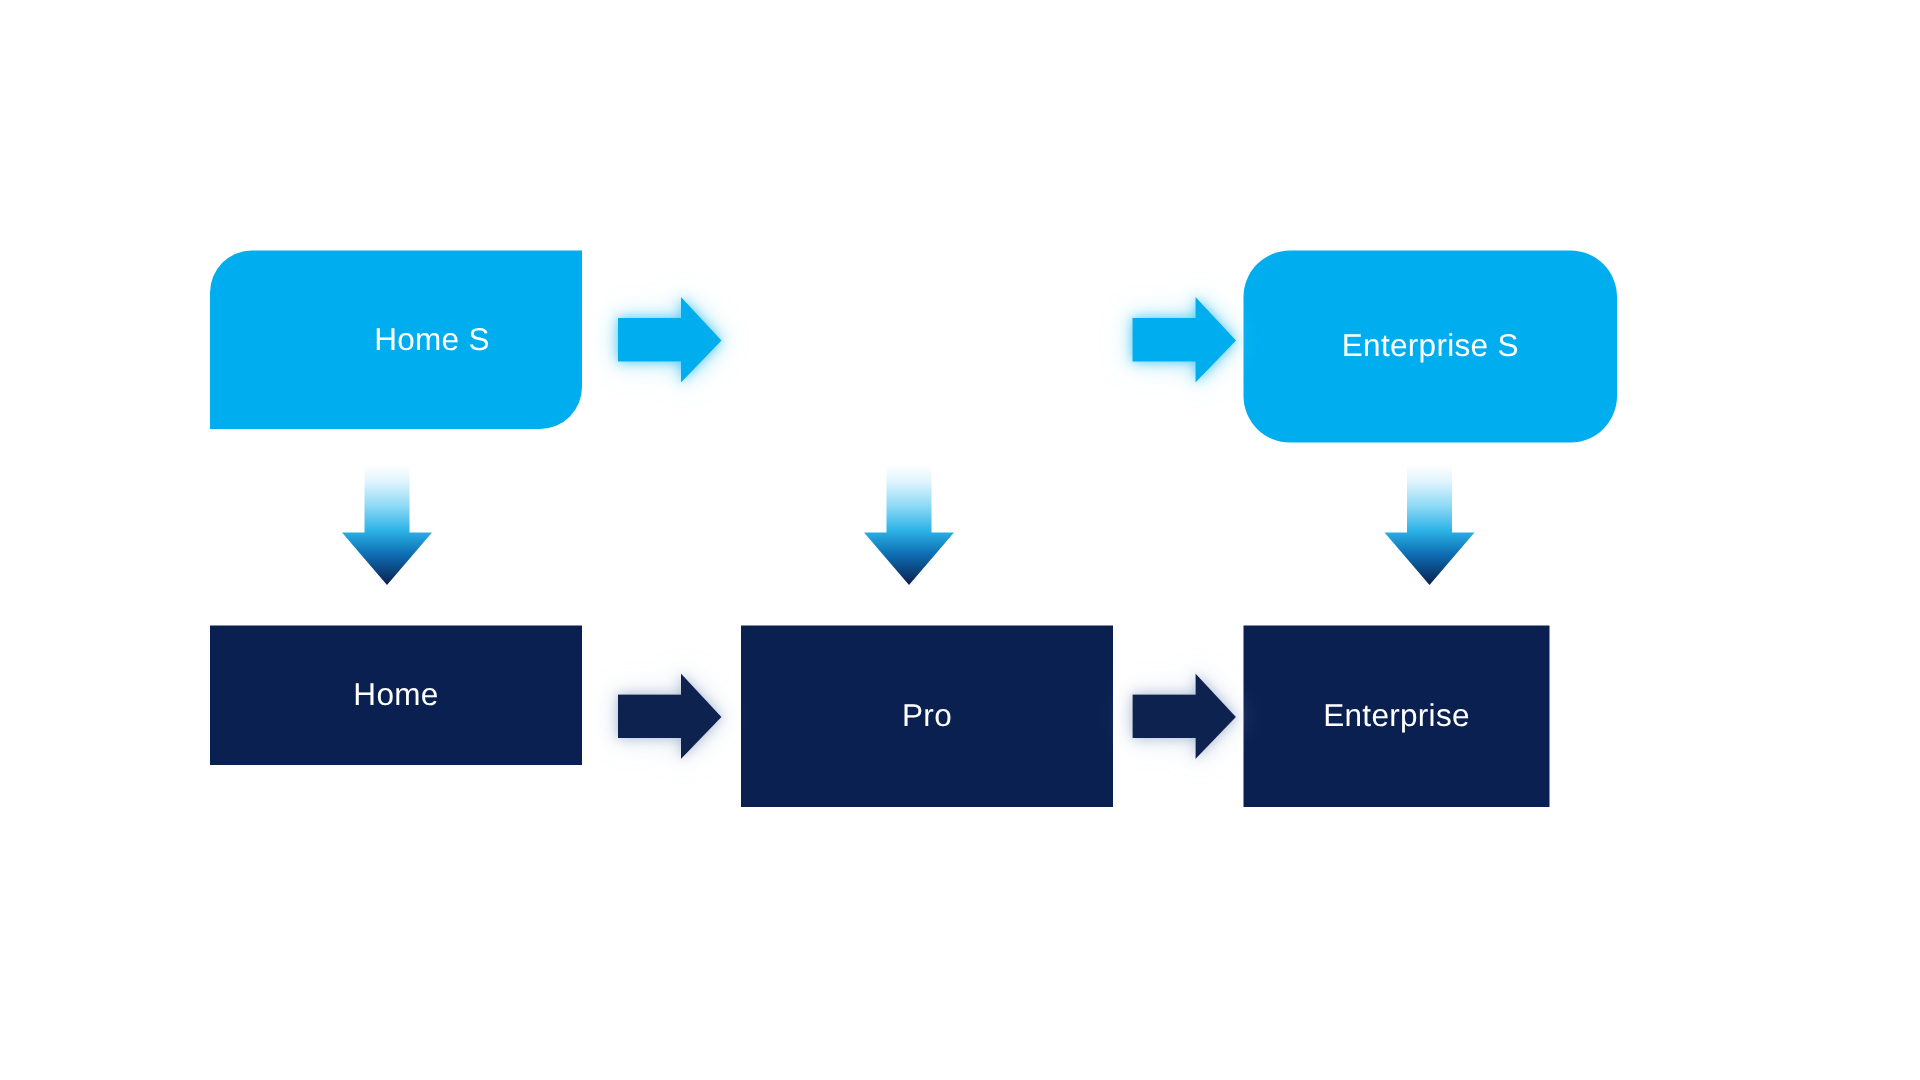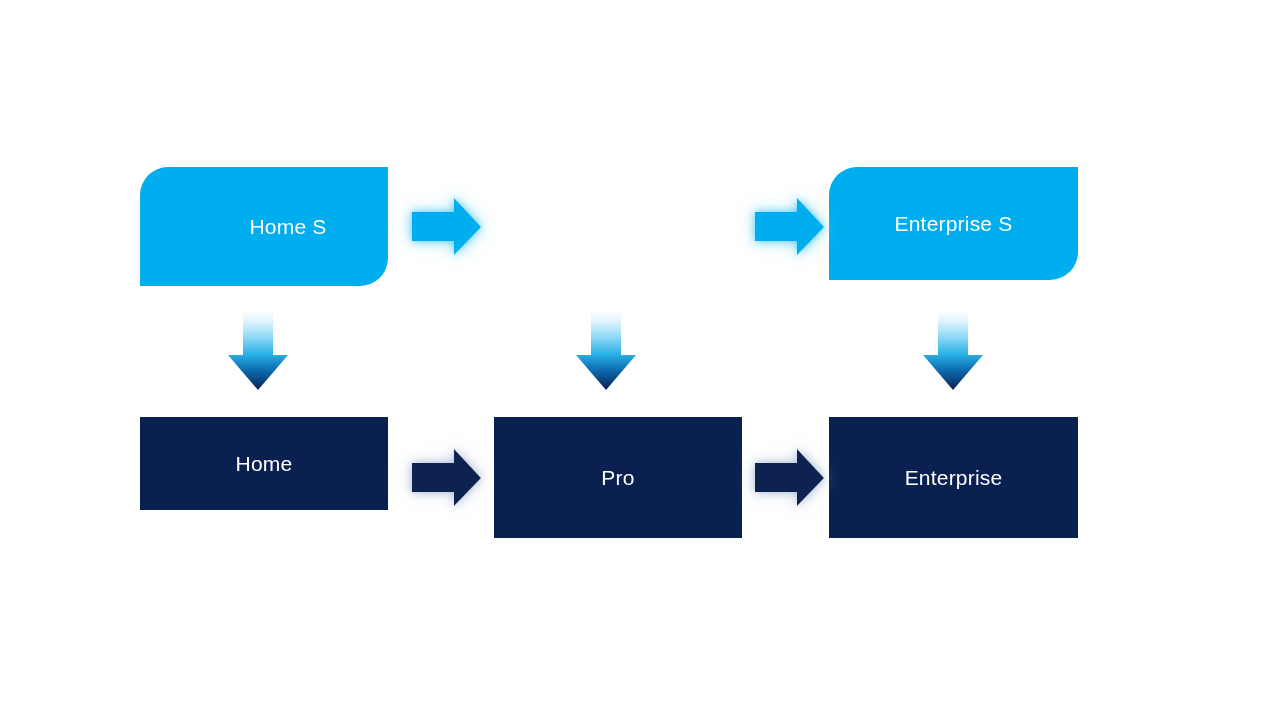--- a/index.html
+++ b/index.html
@@ -73,33 +73,33 @@
 </head>
 <body>
 
 <div id="diagram-canvas">
 
   <div class="node-box tier-top" style="left:140px; top:167px; width:248px; height:119px;padding-left:48px;">
     <span class="node-label">Home S</span>
   </div>
 
 
-  <div class="node-box tier-top" style="left:829px; top:167px; width:249px; height:113px;">
+  <div class="node-box tier-top" style="left:829px; top:167px; width:249px; height:128px;border-radius:31px;">
     <span class="node-label">Enterprise S</span>
   </div>
 
   <div class="node-box tier-bottom" style="left:140px; top:417px; width:248px; height:93px;">
     <span class="node-label">Home</span>
   </div>
 
   <div class="node-box tier-bottom" style="left:494px; top:417px; width:248px; height:121px;">
     <span class="node-label">Pro</span>
   </div>
 
-  <div class="node-box tier-bottom" style="left:829px; top:417px; width:249px; height:121px;">
+  <div class="node-box tier-bottom" style="left:829px; top:417px; width:204px; height:121px;">
     <span class="node-label">Enterprise</span>
   </div>
 
   <svg id="arrow-layer" viewBox="0 0 1280 720" width="1280" height="720" aria-hidden="true">
     <defs>
 
       <filter id="glow-cyan" x="-60%" y="-60%" width="220%" height="220%">
         <feDropShadow dx="0" dy="0" stdDeviation="4" flood-color="#35C6F4" flood-opacity="0.85"></feDropShadow>
         <feDropShadow dx="0" dy="0" stdDeviation="8" flood-color="#7FD9F7" flood-opacity="0.55"></feDropShadow>
       </filter>

